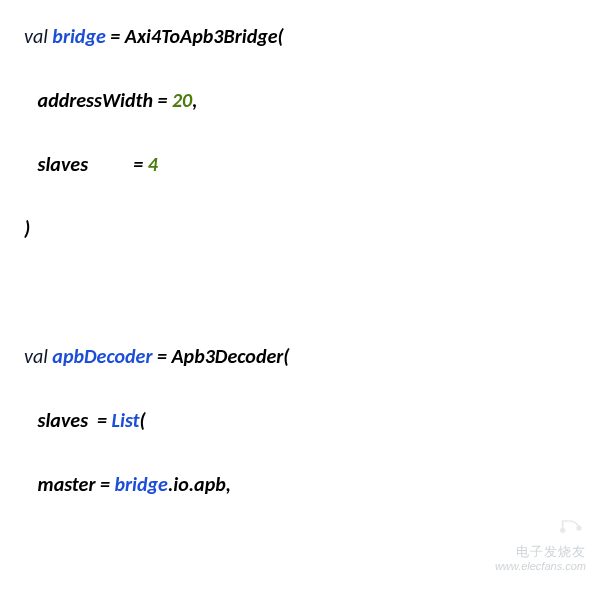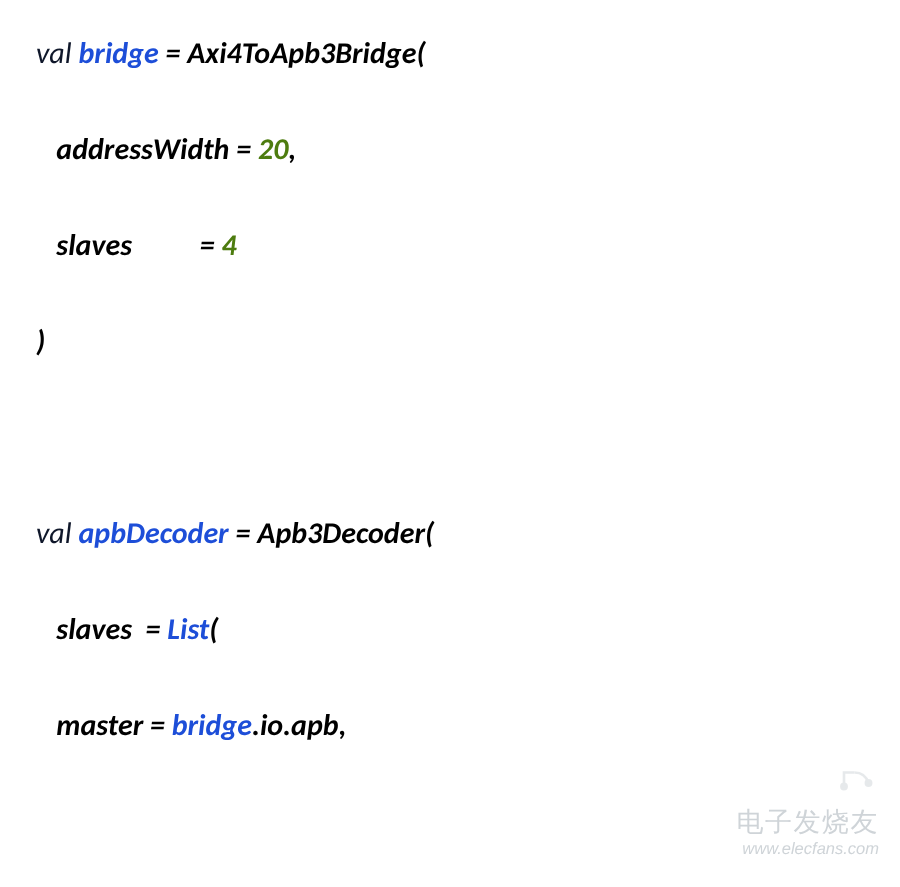--- a/index.html
+++ b/index.html
@@ -32,21 +32,21 @@
     bottom: 18px;
     text-align: right;
     font-style: normal;
     font-weight: 400;
     color: #cfd4d8;
     font-size: 12px;
     line-height: 1.2;
     font-family: Arial, sans-serif;
   }
   .watermark svg { display:block; margin-left:auto; margin-bottom:2px; opacity:0.5; }
-  .watermark .cn { font-size: 18px; letter-spacing: 1px; text-align: right; }
+  .watermark .cn { font-size: 13px; letter-spacing: 1px; text-align: right; }
   .watermark .url { font-size: 11px; font-style: italic; }
 </style>
 </head>
 <body>
 
 <pre><span class="line"><span class="kw">val</span> <span class="varn">bridge</span> = <span>Axi4ToApb3Bridge</span>(</span>
 <span class="line">   <span>addressWidth</span> = <span class="num">20</span><span>,</span></span>
 <span class="line">   <span>slaves</span>          = <span class="num">4</span><span></span></span>
 <span class="line">)</span>
 <span class="line"> </span>

